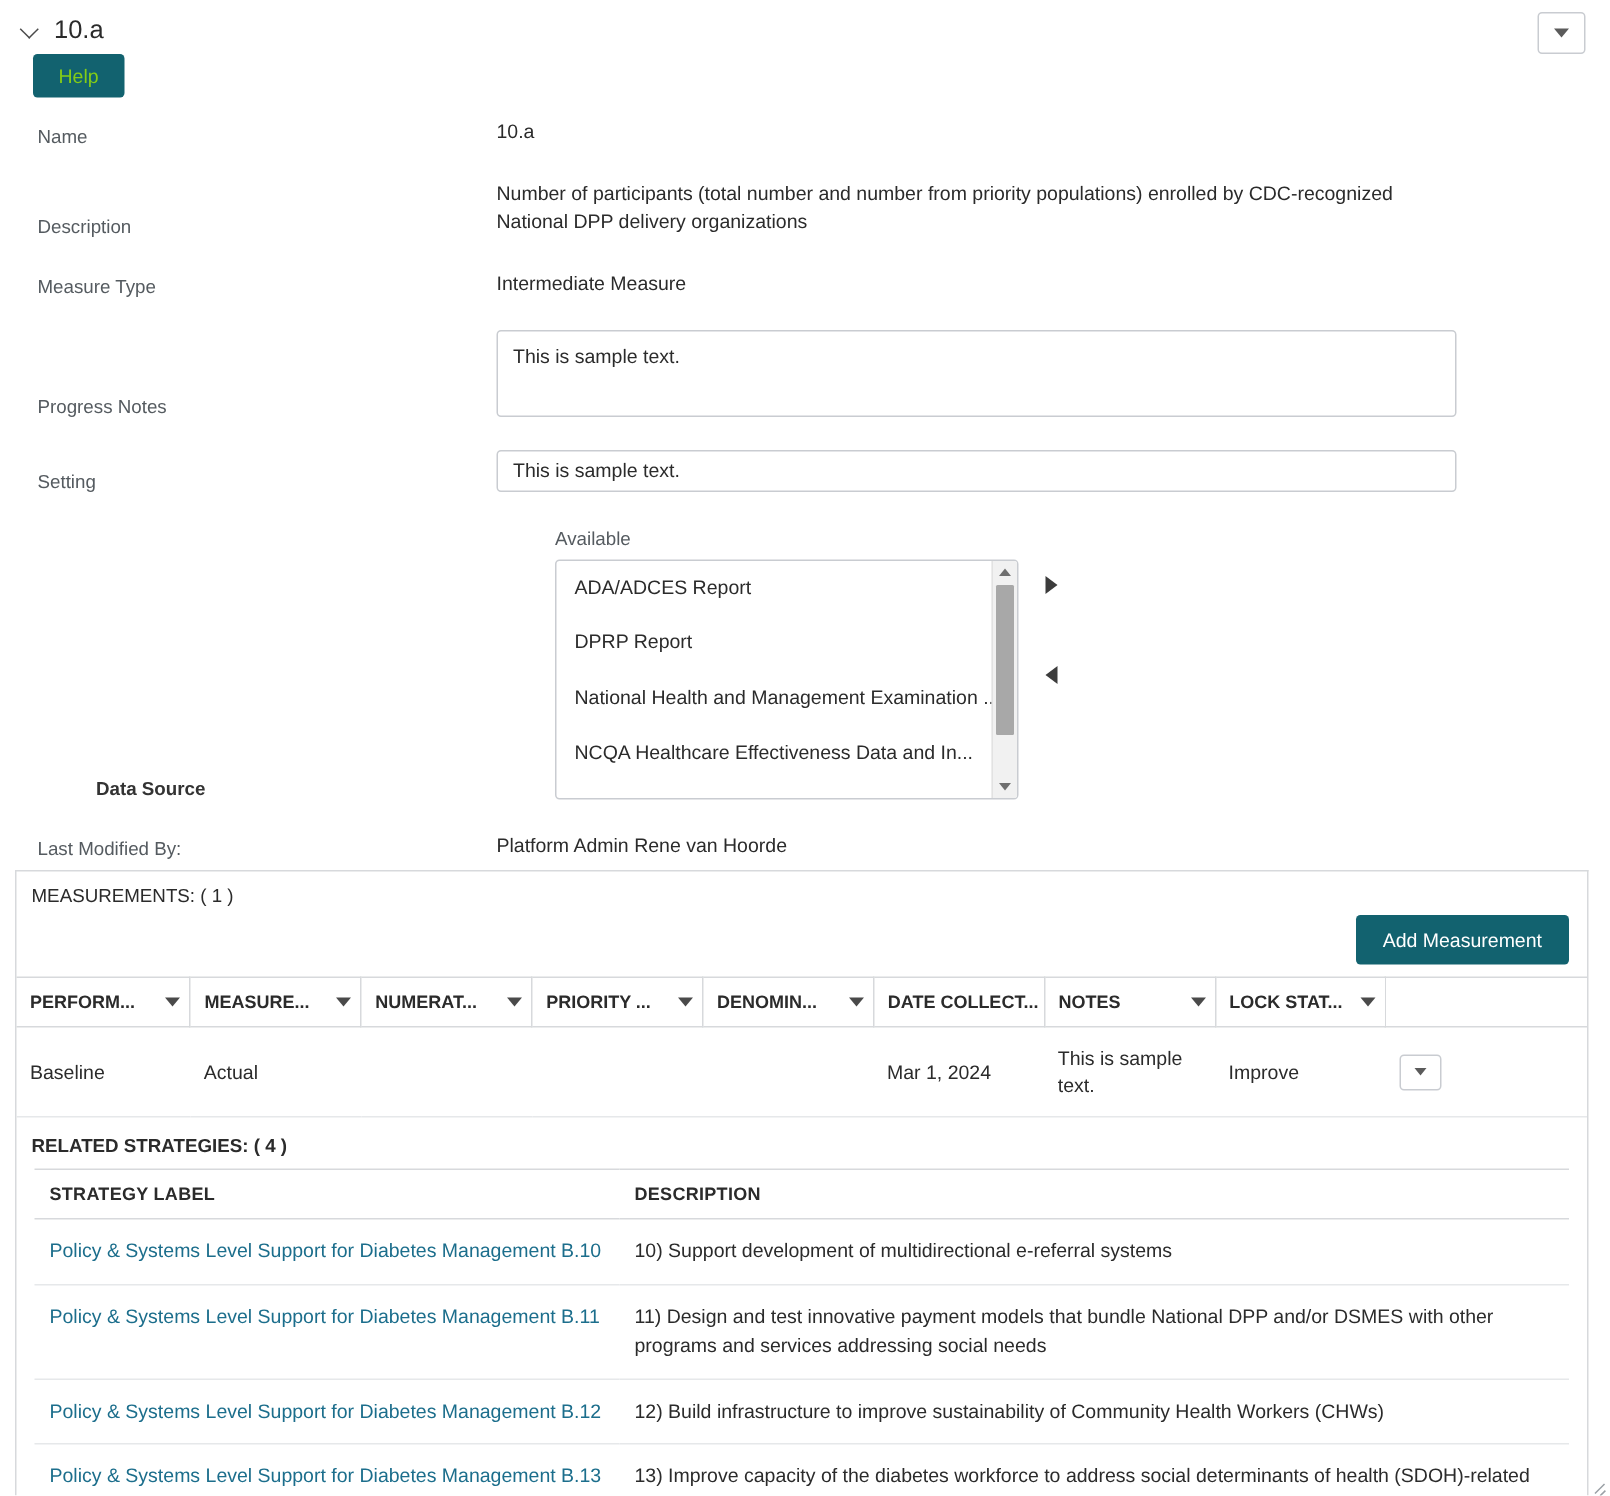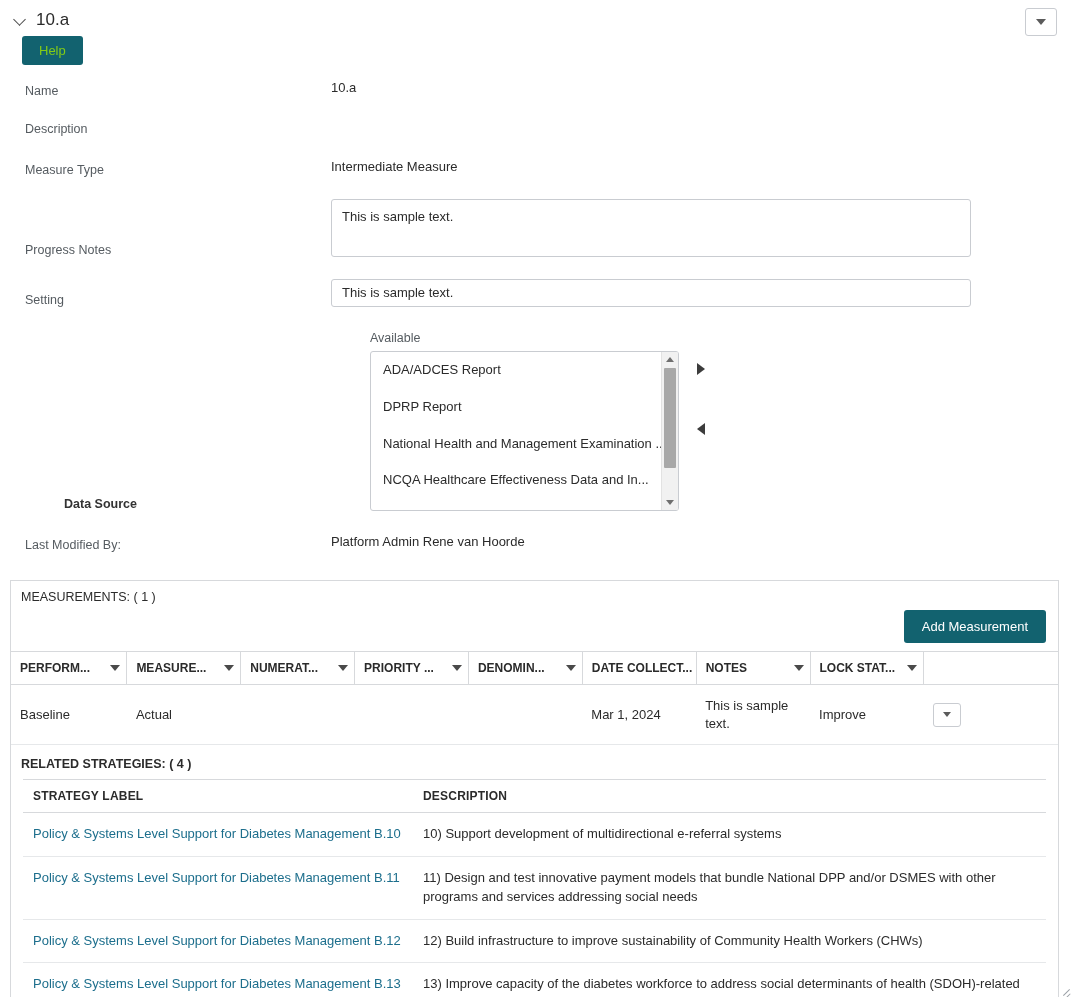--- a/index.html
+++ b/index.html
@@ -400,20 +400,21 @@
 
   <div class="fields">
 
     <div class="field-row">
       <div class="field-label">Name</div>
       <div class="field-value">10.a</div>
     </div>
 
     <div class="field-row">
       <div class="field-label">Description</div>
+      <div class="field-value">Number of participants (total number and number from priority populations) enrolled by CDC-recognized National DPP delivery organizations</div>
     </div>
 
     <div class="field-row">
       <div class="field-label">Measure Type</div>
       <div class="field-value">Intermediate Measure</div>
     </div>
 
     <div class="field-row">
       <div class="field-label">Progress Notes</div>
       <div class="field-value">

